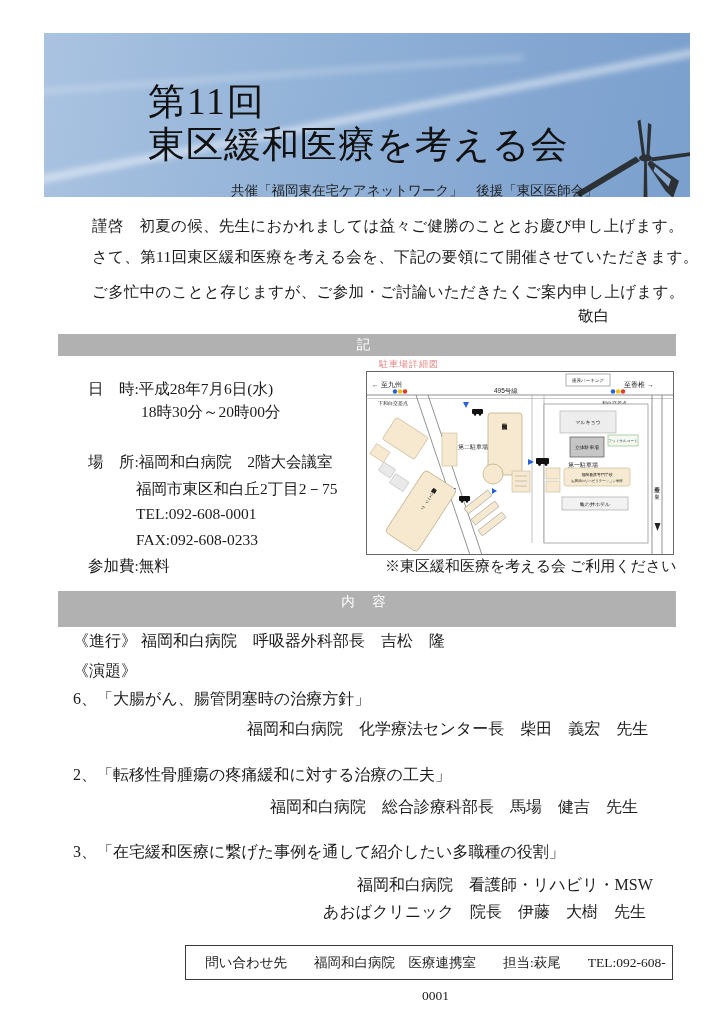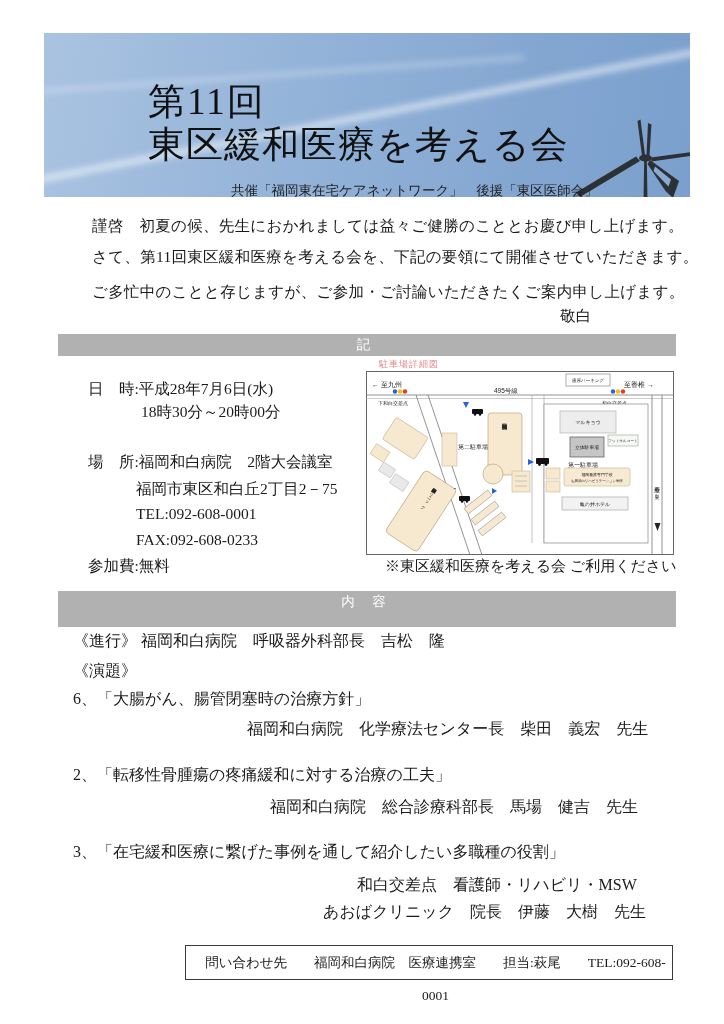--- a/index.html
+++ b/index.html
@@ -57,21 +57,21 @@
       <polygon points="95,48.5 111,61.5 108.5,68.5 93.5,53" fill="#88a9d2"></polygon>
     </svg>
     <div class="title1">第11回</div>
     <div class="title2">東区緩和医療を考える会</div>
     <div class="subtitle">共催「福岡東在宅ケアネットワーク」　後援「東区医師会」</div>
   </div>
 
   <div class="abs greet" style="left:92px;top:216px;">謹啓　初夏の候、先生におかれましては益々ご健勝のこととお慶び申し上げます。</div>
   <div class="abs greet" style="left:92px;top:247px;">さて、第11回東区緩和医療を考える会を、下記の要領にて開催させていただきます。</div>
   <div class="abs greet" style="left:92px;top:282px;">ご多忙中のことと存じますが、ご参加・ご討論いただきたくご案内申し上げます。</div>
-  <div class="abs greet" style="left:560px;top:306px;">敬白</div>
+  <div class="abs greet" style="left:578px;top:306px;">敬白</div>
 
   <div class="bar" style="top:334px;height:22px;line-height:22px;">記</div>
 
   <div class="abs detail" style="left:88px;top:379px;">日　時:平成28年7月6日(水)</div>
   <div class="abs detail" style="left:141px;top:402px;">18時30分～20時00分</div>
   <div class="abs detail" style="left:88px;top:452px;">場　所:福岡和白病院　2階大会議室</div>
   <div class="abs detail" style="left:136px;top:479px;">福岡市東区和白丘2丁目2－75</div>
   <div class="abs detail" style="left:136px;top:505px;">TEL:092-608-0001</div>
   <div class="abs detail" style="left:136px;top:531px;">FAX:092-608-0233</div>
   <div class="abs detail" style="left:88px;top:556px;">参加費:無料</div>
@@ -189,20 +189,20 @@
 
   <div class="bar" style="top:591px;height:36px;line-height:21px;">内 容</div>
 
   <div class="abs prog" style="left:73px;top:631px;">《進行》 福岡和白病院　呼吸器外科部長　吉松　隆</div>
   <div class="abs prog" style="left:73px;top:661px;">《演題》</div>
   <div class="abs prog" style="left:73px;top:689px;">6、「大腸がん、腸管閉塞時の治療方針」</div>
   <div class="abs prog" style="left:247px;top:719px;">福岡和白病院　化学療法センター長　柴田　義宏　先生</div>
   <div class="abs prog" style="left:73px;top:765px;">2、「転移性骨腫瘍の疼痛緩和に対する治療の工夫」</div>
   <div class="abs prog" style="left:270px;top:797px;">福岡和白病院　総合診療科部長　馬場　健吉　先生</div>
   <div class="abs prog" style="left:73px;top:842px;">3、「在宅緩和医療に繋げた事例を通して紹介したい多職種の役割」</div>
-  <div class="abs prog" style="left:357px;top:875px;">和白交差点　看護師・リハビリ・MSW</div>
+  <div class="abs prog" style="left:357px;top:875px;">福岡和白病院　看護師・リハビリ・MSW</div>
   <div class="abs prog" style="left:323px;top:902px;">あおばクリニック　院長　伊藤　大樹　先生</div>
 
   <div class="footerbox">
     <span>問い合わせ先　　福岡和白病院　医療連携室　　担当:萩尾　　TEL:092-608-0001</span>
   </div>
 
 </div>
 
 </body></html>

